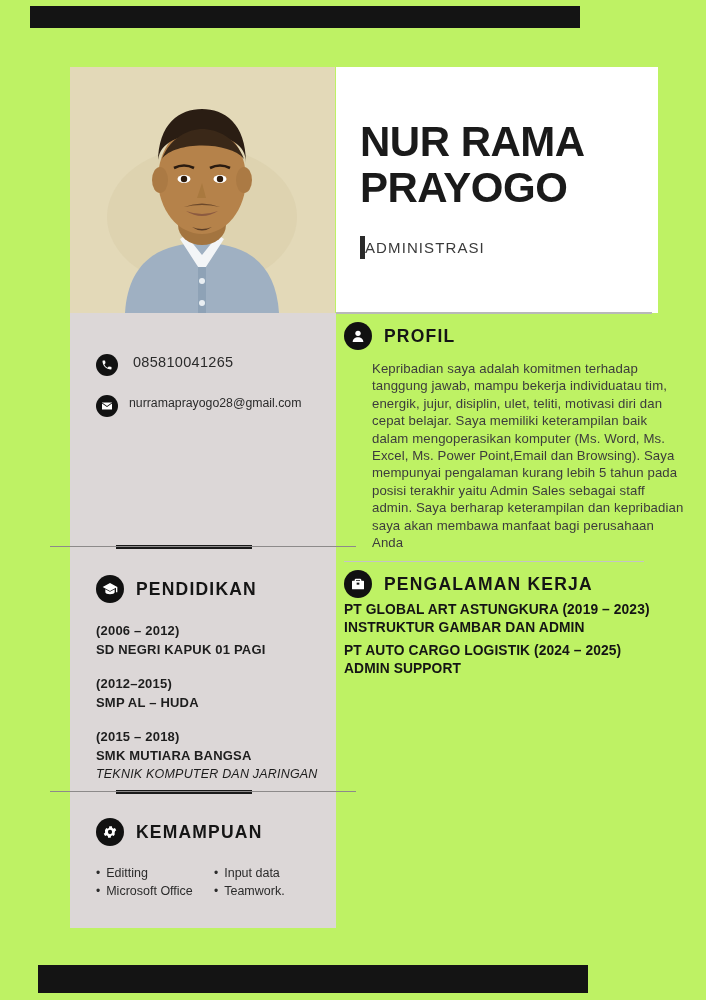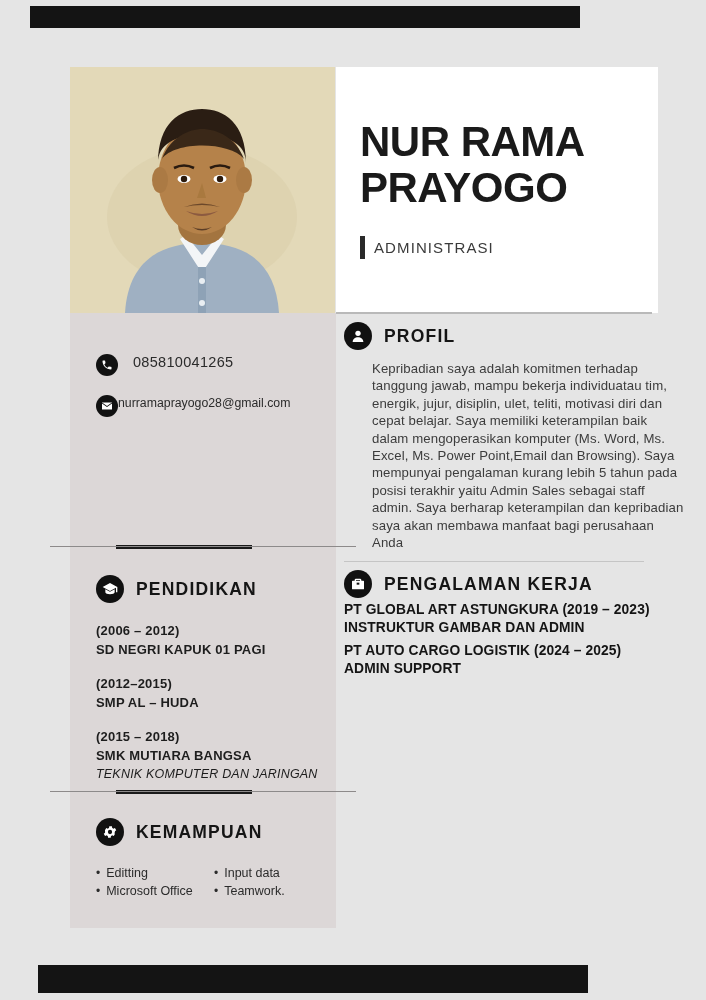--- a/index.html
+++ b/index.html
@@ -3,21 +3,21 @@
 <meta charset="utf-8">
 <style>
   html,body{margin:0;padding:0;}
   body{
     width:706px;height:1000px;
     background:#ffffff;
     font-family:"Liberation Sans", sans-serif;
     overflow:hidden;
     position:relative;
   }
-  .page{position:absolute;inset:0;background:#e5e5e5;}
+  .page{position:absolute;inset:0;background:#bef264;}
 
   
   .bar-top{position:absolute;left:30px;top:6px;width:550px;height:22px;background:#141414;}
   .bar-bottom{position:absolute;left:38px;top:965px;width:550px;height:28px;background:#141414;}
 
   
   .photo{
     position:absolute;left:70px;top:67px;width:265px;height:246px;
     background:linear-gradient(160deg,#e8dfc0 0%,#ded3ae 45%,#d8ccA6 100%);
     overflow:hidden;
@@ -28,42 +28,42 @@
   .header-right{
     position:absolute;left:336px;top:67px;width:322px;height:246px;
     background:#ffffff;
   }
   .name{
     position:absolute;left:24px;top:52px;width:300px;
     font-size:42px;line-height:46px;font-weight:bold;
     letter-spacing:-0.5px;color:#1a1a1a;
   }
   .name span{display:block;}
-  .role-wrap{position:absolute;left:24px;top:169px;display:flex;align-items:center;gap:9px;}
+  .role-wrap{position:absolute;left:24px;top:169px;display:flex;align-items:center;}
   .role-bar{width:5px;height:23px;background:#2a2a2a;}
   .role{font-size:15px;letter-spacing:1.1px;color:#3a3a3a;}
 
   
   .hr-thin{position:absolute;left:336px;top:312px;width:316px;height:2px;background:#b9b9b9;}
 
   
   .sidebar{
     position:absolute;left:70px;top:313px;width:266px;height:615px;
     background:#dcd7d7;
   }
 
   
   .contact{position:absolute;left:26px;top:40px;width:230px;}
   .crow{display:flex;align-items:flex-start;margin-bottom:18px;}
   .cicon{
     width:22px;height:22px;border-radius:50%;background:#111;
     display:flex;align-items:center;justify-content:center;flex:0 0 22px;margin-top:1px;
   }
   .cicon svg{width:12px;height:12px;fill:#fff;}
-  .ctext{font-size:13.5px;color:#2b2b2b;line-height:19px;}
+  .ctext{margin-left:11px;font-size:13.5px;color:#2b2b2b;line-height:19px;}
   .ctext.phone{font-size:14.5px;letter-spacing:.3px;margin-left:15px;}
   .ctext.mail{font-size:12.3px;letter-spacing:0;}
   .ctext.addr{font-size:13.5px;line-height:22px;letter-spacing:.2px;margin-left:9px;}
   .div-thick{position:absolute;height:4px;background:#1a1a1a;}
 
   
   .shead{display:flex;align-items:center;gap:12px;}
   .sicon{
     width:28px;height:28px;border-radius:50%;background:#111;
     display:flex;align-items:center;justify-content:center;flex:0 0 28px;

